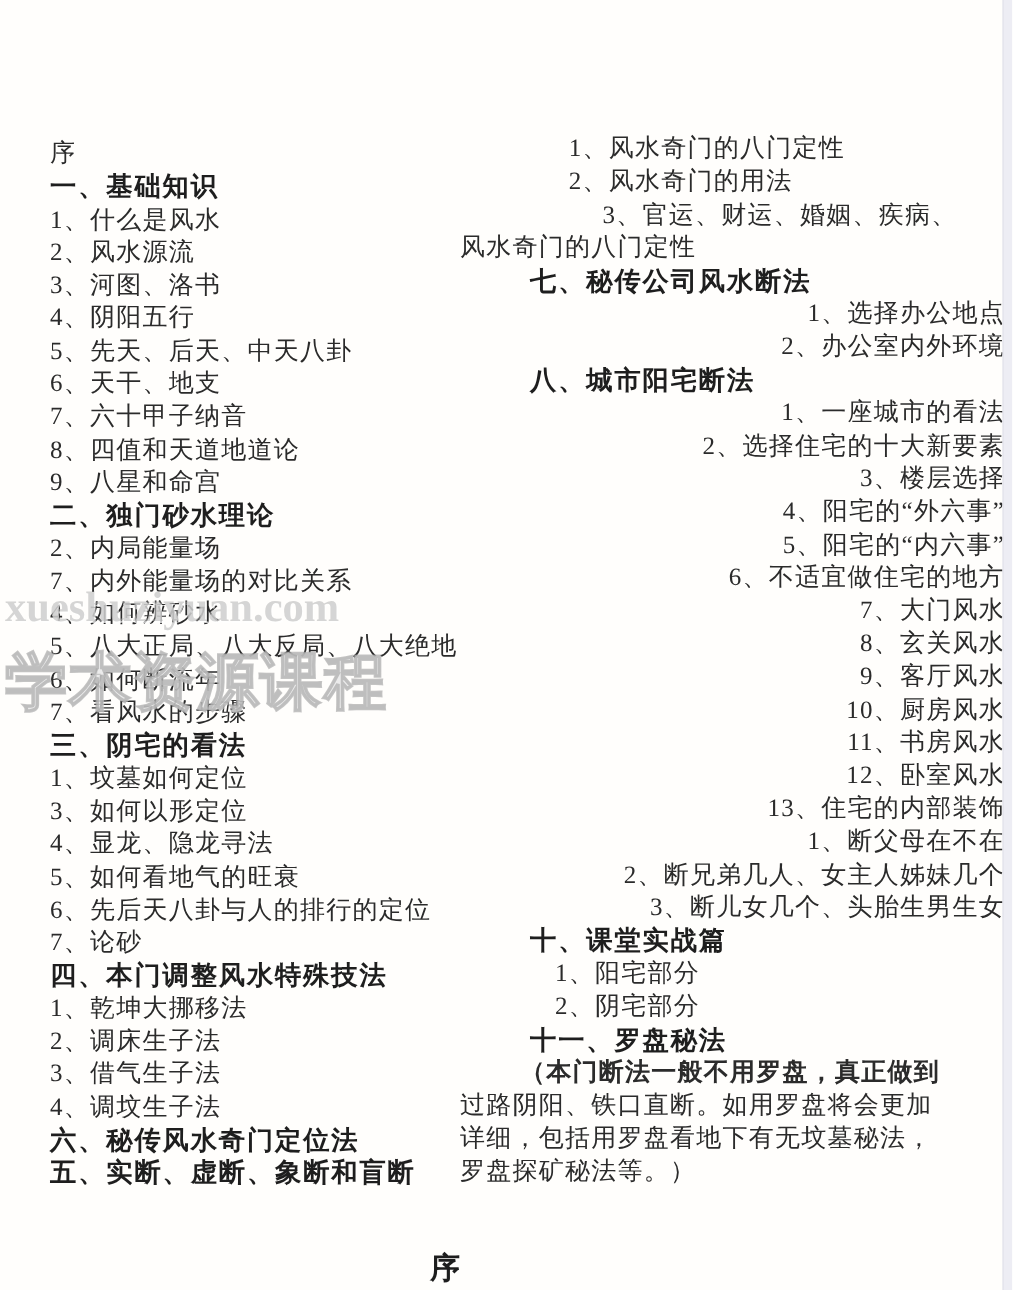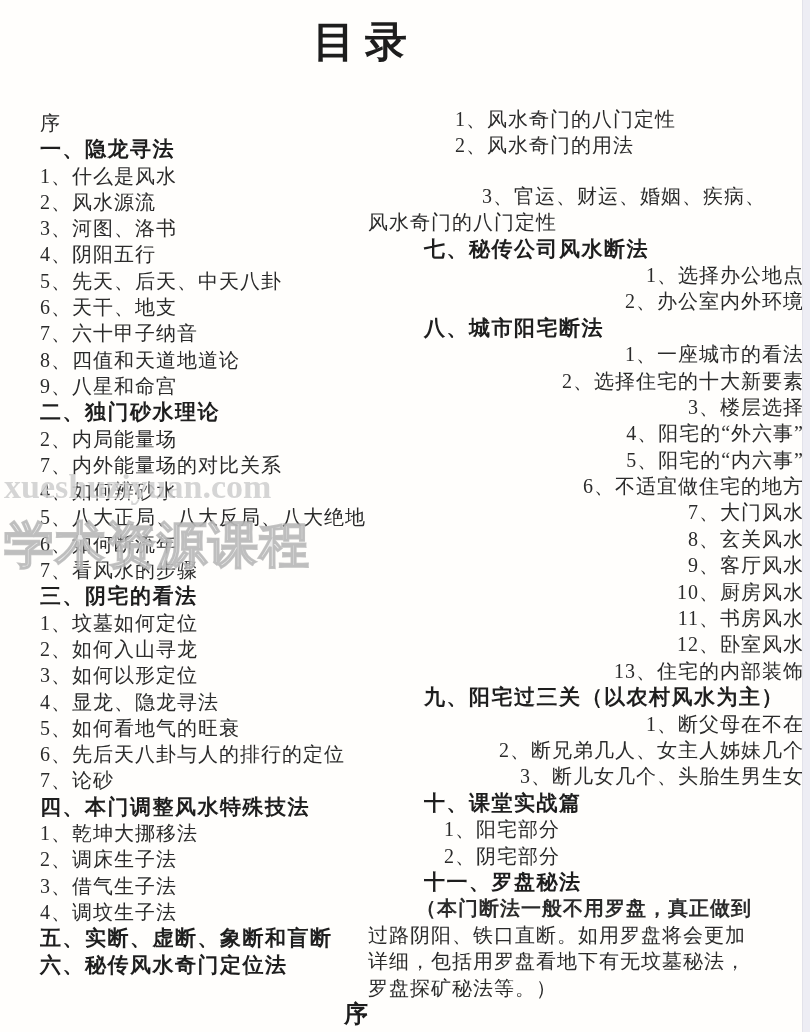--- a/index.html
+++ b/index.html
@@ -64,21 +64,21 @@
     font-weight: bold;
     font-size: 21px;
     color: #1e1e1e;
     letter-spacing: 1.5px;
   }
   
   .line.rn { padding-left: 44px; text-align: right; }
   .line.rs { padding-left: 56px; }
   .line.rc { padding-left: 76px; }
   .line.ra { padding-left: 87px; }
-  .line.rb { padding-left: 114px; margin-top: 24px; }
+  .line.rb { padding-left: 114px; }
   .line.rp { padding-left: 48px; font-weight: bold; }
   .footer-heading {
     position: absolute;
     top: 998px;
     left: 0;
     width: 712px;
     text-align: center;
     font-size: 24px;
     font-weight: 600;
     color: #1d1d1d;
@@ -116,56 +116,54 @@
     text-shadow: 1px 1px 0 rgba(255,255,255,0.5);
     letter-spacing: 1px;
     white-space: nowrap;
   }
 </style>
 </head>
 <body>
 
 <div class="page">
 
-  <div class="doc-title">目录</div>
 
   <div class="col col-left">
       <div class="line">序</div>
-      <div class="line sec">一、隐龙寻法</div>
+      <div class="line sec">一、基础知识</div>
       <div class="line">1、什么是风水</div>
       <div class="line">2、风水源流</div>
       <div class="line">3、河图、洛书</div>
       <div class="line">4、阴阳五行</div>
       <div class="line">5、先天、后天、中天八卦</div>
       <div class="line">6、天干、地支</div>
       <div class="line">7、六十甲子纳音</div>
       <div class="line">8、四值和天道地道论</div>
       <div class="line">9、八星和命宫</div>
       <div class="line sec">二、独门砂水理论</div>
       <div class="line">2、内局能量场</div>
       <div class="line">7、内外能量场的对比关系</div>
       <div class="line">4、如何辨砂水</div>
       <div class="line">5、八大正局、八大反局、八大绝地</div>
       <div class="line">6、如何断流年</div>
       <div class="line">7、看风水的步骤</div>
       <div class="line sec">三、阴宅的看法</div>
       <div class="line">1、坟墓如何定位</div>
-      <div class="line">2、如何入山寻龙</div>
       <div class="line">3、如何以形定位</div>
       <div class="line">4、显龙、隐龙寻法</div>
       <div class="line">5、如何看地气的旺衰</div>
       <div class="line">6、先后天八卦与人的排行的定位</div>
       <div class="line">7、论砂</div>
       <div class="line sec">四、本门调整风水特殊技法</div>
       <div class="line">1、乾坤大挪移法</div>
       <div class="line">2、调床生子法</div>
       <div class="line">3、借气生子法</div>
       <div class="line">4、调坟生子法</div>
+      <div class="line sec">六、秘传风水奇门定位法</div>
       <div class="line sec">五、实断、虚断、象断和盲断</div>
-      <div class="line sec">六、秘传风水奇门定位法</div>
     </div>
 
   <div class="col col-right">
       <div class="line ra">1、风水奇门的八门定性</div>
       <div class="line ra">2、风水奇门的用法</div>
       <div class="line rb">3、官运、财运、婚姻、疾病、</div>
       <div class="line">风水奇门的八门定性</div>
       <div class="line rs">七、秘传公司风水断法</div>
       <div class="line rn">1、选择办公地点</div>
       <div class="line rn">2、办公室内外环境</div>
@@ -176,21 +174,20 @@
       <div class="line rn">4、阳宅的“外六事”</div>
       <div class="line rn">5、阳宅的“内六事”</div>
       <div class="line rn">6、不适宜做住宅的地方</div>
       <div class="line rn">7、大门风水</div>
       <div class="line rn">8、玄关风水</div>
       <div class="line rn">9、客厅风水</div>
       <div class="line rn">10、厨房风水</div>
       <div class="line rn">11、书房风水</div>
       <div class="line rn">12、卧室风水</div>
       <div class="line rn">13、住宅的内部装饰</div>
-      <div class="line rs">九、阳宅过三关（以农村风水为主）</div>
       <div class="line rn">1、断父母在不在</div>
       <div class="line rn">2、断兄弟几人、女主人姊妹几个</div>
       <div class="line rn">3、断儿女几个、头胎生男生女</div>
       <div class="line rs">十、课堂实战篇</div>
       <div class="line rc">1、阳宅部分</div>
       <div class="line rc">2、阴宅部分</div>
       <div class="line rs">十一、罗盘秘法</div>
       <div class="line rp">（本门断法一般不用罗盘，真正做到</div>
       <div class="line">过路阴阳、铁口直断。如用罗盘将会更加</div>
       <div class="line">详细，包括用罗盘看地下有无坟墓秘法，</div>

